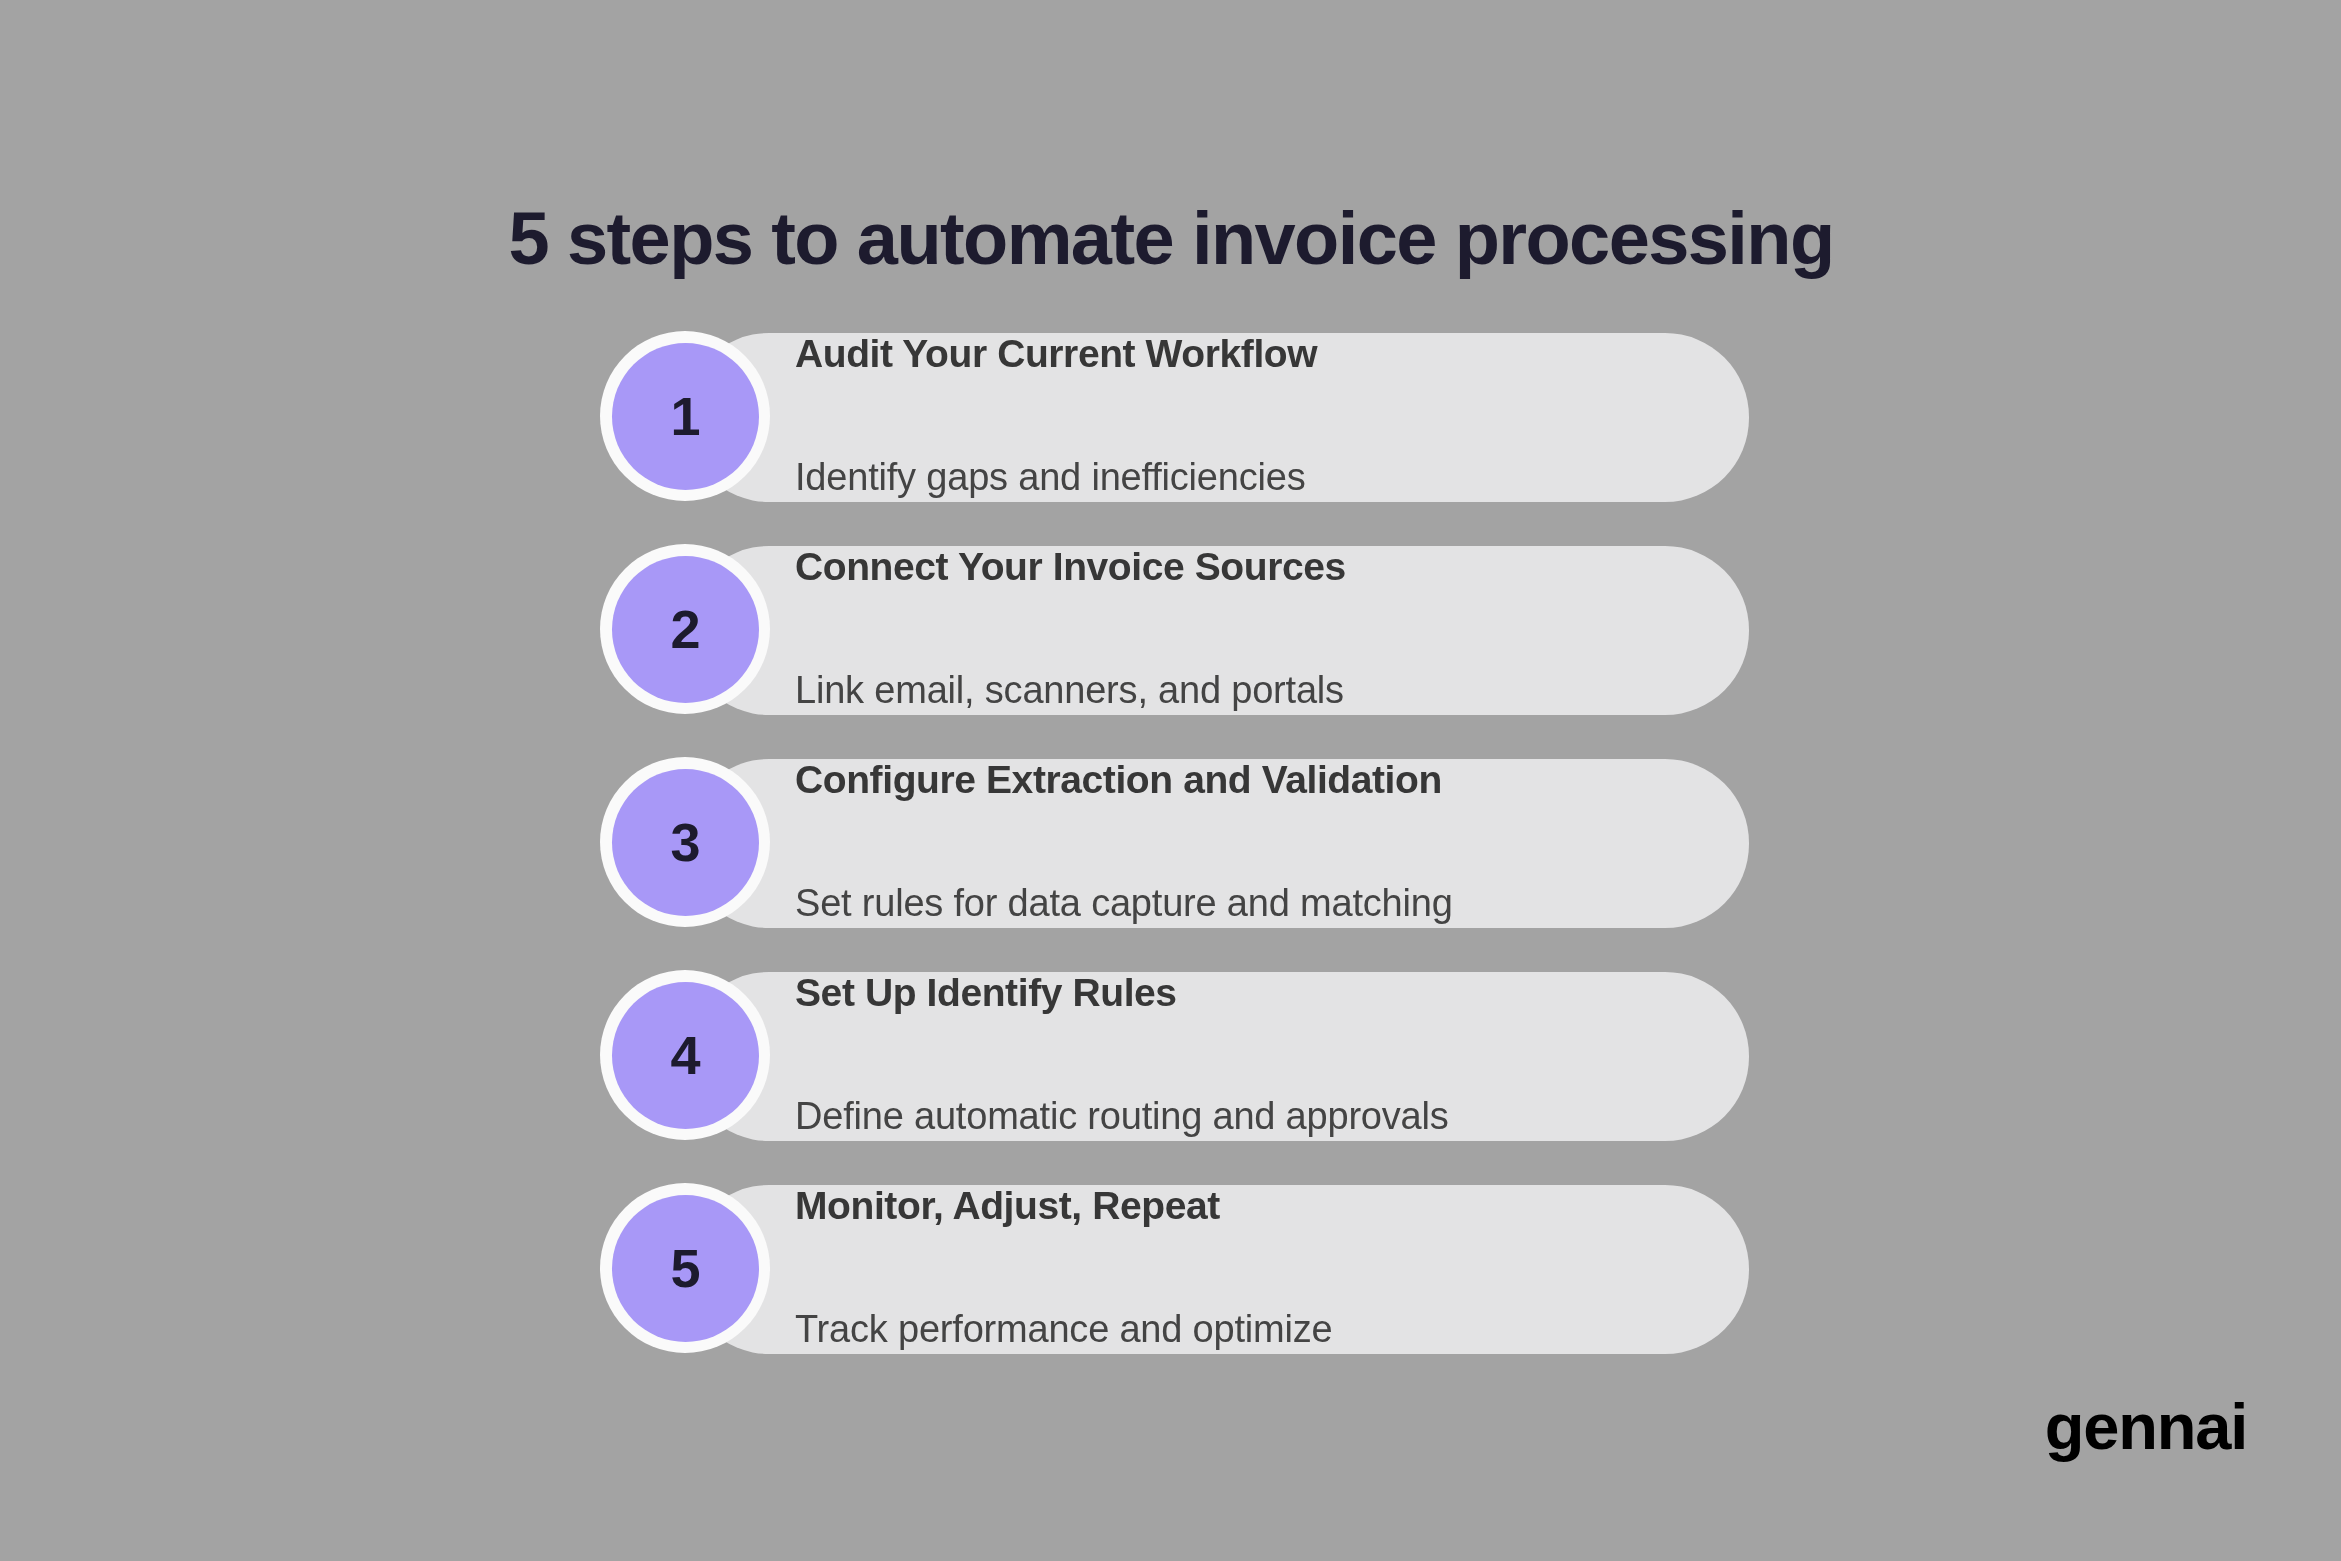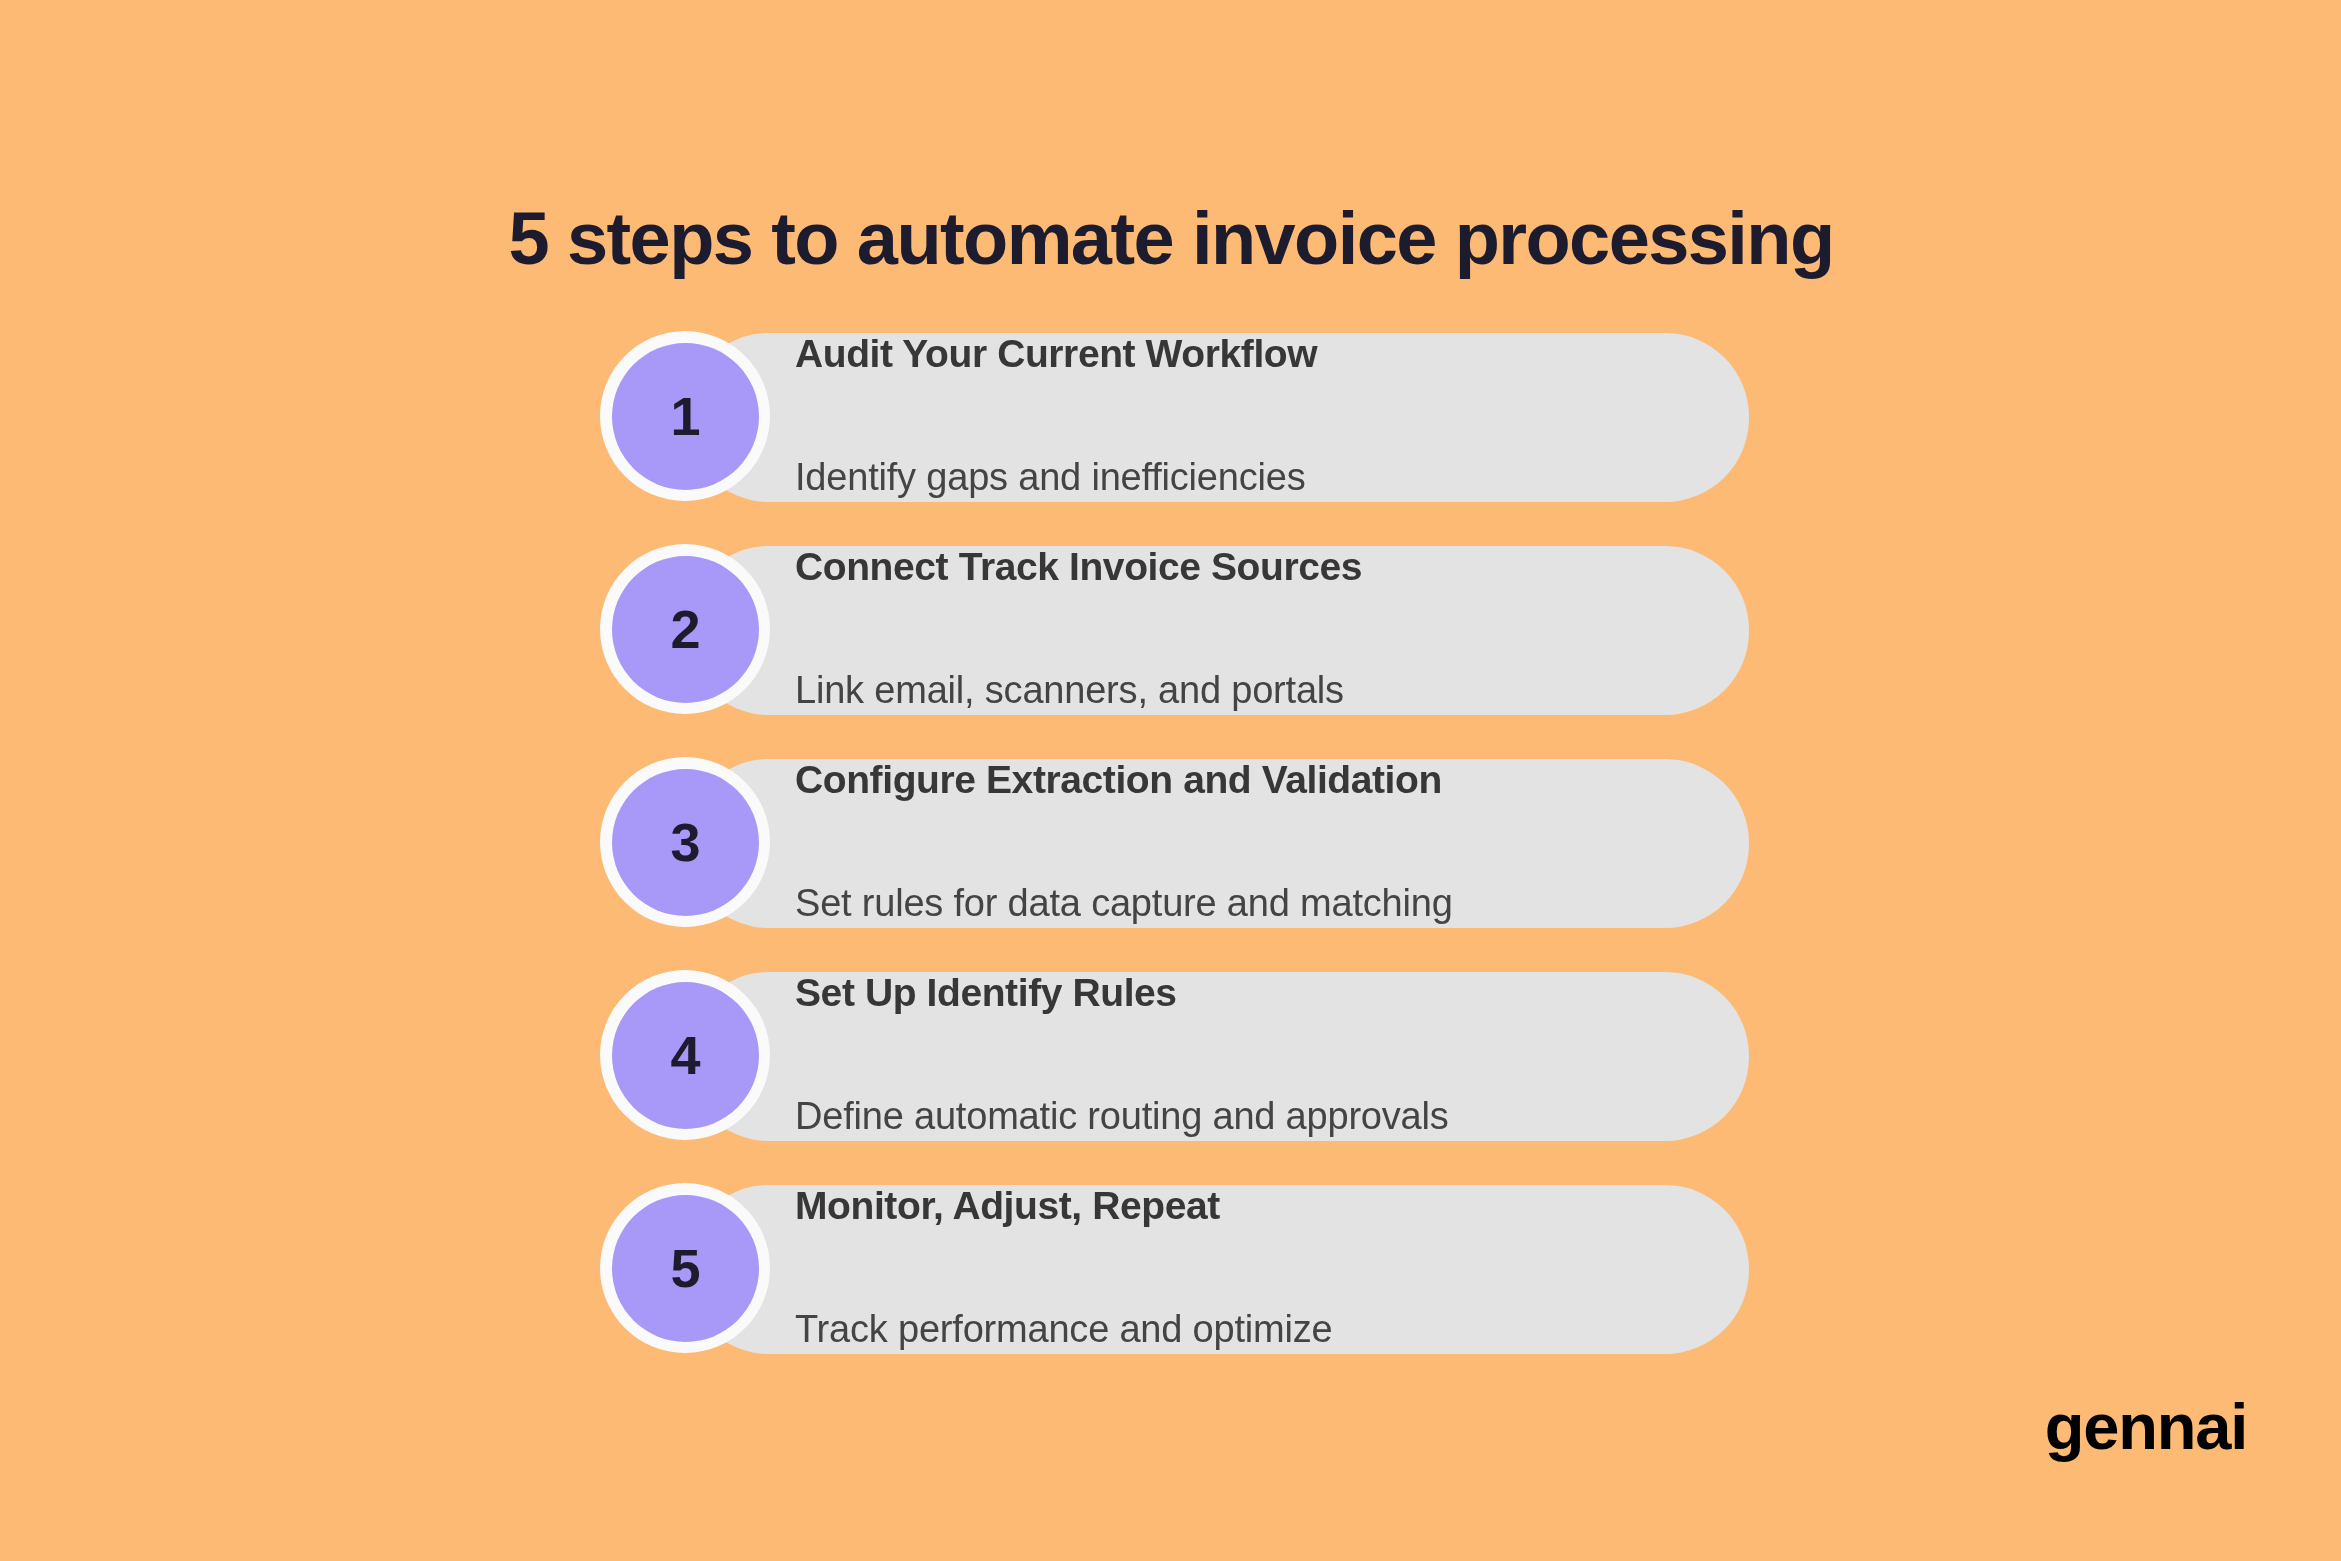--- a/index.html
+++ b/index.html
@@ -13,21 +13,21 @@
     background: #f4f3f4;
     font-family: "Liberation Sans", sans-serif;
     -webkit-font-smoothing: antialiased;
     overflow: hidden;
   }
 
   .canvas {
     position: relative;
     width: 2342px;
     height: 1561px;
-    background: #fdba74;
+    background: #a3a3a3;
     box-sizing: border-box;
   }
 
   
   .title {
     position: absolute;
     left: 0;
     top: 149px;
     width: 2342px;
     text-align: center;
@@ -166,21 +166,21 @@
       </div>
     </div>
 
     <div class="step-row">
       <div class="step-pill"></div>
       <div class="step-badge-ring"></div>
       <div class="step-badge">
         <span class="step-number">2</span>
       </div>
       <div class="step-text">
-        <div class="step-title">Connect Track Invoice Sources</div>
+        <div class="step-title">Connect Your Invoice Sources</div>
         <div class="step-desc">Link email, scanners, and portals</div>
       </div>
     </div>
 
     <div class="step-row">
       <div class="step-pill"></div>
       <div class="step-badge-ring"></div>
       <div class="step-badge">
         <span class="step-number">3</span>
       </div>

